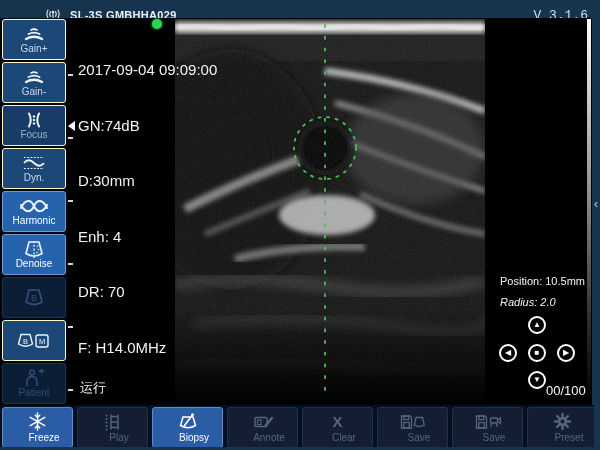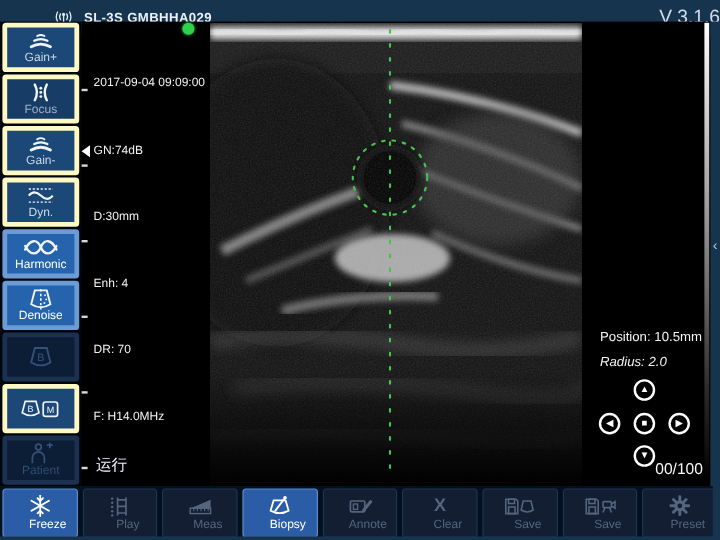--- a/index.html
+++ b/index.html
@@ -4,41 +4,41 @@
 <style>
   html,body{margin:0;padding:0;background:#000;}
   .screen{position:relative;width:600px;height:450px;background:#050b14;overflow:hidden;
           font-family:"Liberation Sans",sans-serif;-webkit-font-smoothing:antialiased;}
 
   
   .topbar{position:absolute;left:0;top:0;width:600px;height:30px;background:var(--chrome-navy);
           display:flex;align-items:center;color:#e9f0f8;}
   .topbar .antenna{margin-left:45px;display:flex;align-items:center;}
   .topbar .device{margin-left:9px;font-size:11px;font-weight:700;letter-spacing:.3px;}
-  .topbar .version{margin-left:auto;margin-right:0;font-size:16px;color:#cfdcec;}
+  .topbar .version{margin-left:auto;margin-right:12px;font-size:13px;color:#cfdcec;font-family:Liberation Mono, monospace;}
 
   
   .sidebar{position:absolute;left:0;top:18px;width:68px;height:387px;background:#01060d;
            display:flex;flex-direction:column;}
-  .sbtn{position:relative;height:41px;margin:1px 2px;border-radius:3px;border:4px solid #fef9c3;
+  .sbtn{position:relative;height:41px;margin:1px 2px;border-radius:3px;border:1px solid #fef9c3;
         background:var(--btn-blue);display:flex;flex-direction:column;align-items:center;
         justify-content:center;gap:1px;padding:0;cursor:pointer;color:#eef4fa;}
   .sbtn .lbl{font-size:10px;line-height:10px;color:#c9d8e9;}
   .sbtn.active{background:var(--btn-blue-bright);border-color:#6d9bd3;}
   .sbtn.active .lbl{color:#fff;}
   .sbtn.deep{background:#173c66;}
   .sbtn.deep .lbl{color:#9db1c9;}
   .sbtn.disabled{background:var(--btn-disabled);border-color:#1c3150;color:#34517b;}
   .sbtn.disabled .lbl{color:#2f4c74;}
   .sbtn .icon{display:flex;align-items:center;justify-content:center;height:18px;}
 
   
   .viewport{position:absolute;left:68px;top:18px;width:524px;height:387px;background:#000;}
   .usimg{position:absolute;left:107px;top:1px;width:310px;height:383px;display:block;}
-  .params{position:absolute;left:10px;top:6px;color:#f2f2f2;font-size:10px;line-height:18.5px;white-space:pre;}
+  .params{position:absolute;left:10px;top:6px;color:#f2f2f2;font-size:15px;line-height:18.5px;white-space:pre;}
   .rec-dot{position:absolute;left:84px;top:1px;width:10px;height:10px;border-radius:50%;
            background:var(--rec-green);box-shadow:0 0 3px var(--rec-green);}
   .run-status{position:absolute;left:12px;top:361px;color:#eef2f6;font-size:13px;}
   .ruler-tick{position:absolute;left:0;width:5px;height:2px;background:#d8d8d8;}
   .focus-arrow{position:absolute;left:0;top:103px;width:0;height:0;
                border-top:5px solid transparent;border-bottom:5px solid transparent;border-right:7px solid #fff;}
   .pos-label{position:absolute;left:432px;top:257px;color:#f4f4f4;font-size:11px;}
   .rad-label{position:absolute;left:432px;top:278px;color:#f4f4f4;font-size:11px;font-style:italic;}
   .dpad-btn{position:absolute;width:18px;height:18px;border:2px solid #fff;border-radius:50%;
             background:rgba(0,0,0,.35);color:#fff;display:flex;align-items:center;justify-content:center;
@@ -96,46 +96,46 @@
             <g fill="none" stroke="currentColor" stroke-linecap="round">
           <path d="M10,3 Q13,1.2 16,3" stroke-width="1.6"></path>
           <path d="M7.5,7 Q13,4.2 18.5,7" stroke-width="1.9"></path>
           <path d="M5,12 Q13,7.5 21,12" stroke-width="2.4"></path>
         </g>
           </svg>
       </span>
       <span class="lbl">Gain+</span>
     </button>
 
+    <button class="sbtn">
+      <span class="icon">
+        <svg width="26" height="15" viewBox="0 0 26 15">
+            <g fill="none" stroke="currentColor" stroke-linecap="round">
+          <path d="M10,3 Q13,1.2 16,3" stroke-width="1.6"></path>
+          <path d="M7.5,7 Q13,4.2 18.5,7" stroke-width="1.9"></path>
+          <path d="M5,12 Q13,7.5 21,12" stroke-width="2.4"></path>
+        </g>
+          </svg>
+      </span>
+      <span class="lbl">Gain-</span>
+    </button>
+
     <button class="sbtn deep">
       <span class="icon">
         <svg width="24" height="16" viewBox="0 0 24 16">
           <g fill="none" stroke="currentColor" stroke-width="2" stroke-linecap="round">
             <path d="M7,1.5 Q10.5,8 7,14.5"></path>
               <path d="M17,1.5 Q13.5,8 17,14.5"></path>
           </g>
           <circle cx="12" cy="4.5" r="1.2" fill="currentColor"></circle>
           <circle cx="12" cy="8" r="1.2" fill="currentColor"></circle>
           <circle cx="12" cy="11.5" r="1.2" fill="currentColor"></circle>
         </svg>
       </span>
       <span class="lbl">Focus</span>
-    </button>
-
-    <button class="sbtn">
-      <span class="icon">
-        <svg width="26" height="15" viewBox="0 0 26 15">
-            <g fill="none" stroke="currentColor" stroke-linecap="round">
-          <path d="M10,3 Q13,1.2 16,3" stroke-width="1.6"></path>
-          <path d="M7.5,7 Q13,4.2 18.5,7" stroke-width="1.9"></path>
-          <path d="M5,12 Q13,7.5 21,12" stroke-width="2.4"></path>
-        </g>
-          </svg>
-      </span>
-      <span class="lbl">Gain-</span>
     </button>
 
     <button class="sbtn">
       <span class="icon">
         <svg width="24" height="16" viewBox="0 0 24 16">
           <g fill="none" stroke="currentColor">
             <path d="M2,2.5 H22" stroke-width="1.1" stroke-dasharray="1.8,1.5"></path>
             <path d="M2,8 Q6.5,2.5 12,8 T22,8" stroke-width="1.8"></path>
             <path d="M2,13.5 H22" stroke-width="1.1" stroke-dasharray="1.8,1.5"></path>
           </g>
@@ -326,36 +326,20 @@
               <circle cx="4.5" cy="6" r="1"></circle>
               <circle cx="4.5" cy="9.5" r="1"></circle>
           <circle cx="4.5" cy="13" r="1"></circle>
               <circle cx="4.5" cy="16.5" r="1"></circle>
         </g>
           </svg>
       </span>
       <span class="lbl">Play</span>
     </button>
 
-    <button class="bbtn">
-      <span class="icon">
-        <svg width="24" height="18" viewBox="0 0 24 18">
-          <polygon points="4,10.5 20.5,3.5 20.5,10.5" fill="currentColor"></polygon>
-          <rect x="3.5" y="10.5" width="17" height="4.5" fill="none" stroke="currentColor" stroke-width="1.2"></rect>
-          <g stroke="currentColor" stroke-width="1">
-            <line x1="6.5" y1="10.5" x2="6.5" y2="13"></line>
-              <line x1="9.5" y1="10.5" x2="9.5" y2="13"></line>
-            <line x1="12.5" y1="10.5" x2="12.5" y2="13"></line>
-              <line x1="15.5" y1="10.5" x2="15.5" y2="13"></line>
-            <line x1="18.5" y1="10.5" x2="18.5" y2="13"></line>
-          </g>
-          </svg>
-      </span>
-      <span class="lbl">Meas</span>
-    </button>
 
     <button class="bbtn active">
       <span class="icon">
         <svg width="24" height="19" viewBox="0 0 24 19">
           <path d="M7,5 H17 L19.5,13.5 Q12,17.8 4.5,13.5 Z" fill="none" stroke="currentColor" stroke-width="1.5"></path>
           <line x1="8.5" y1="13.5" x2="15.8" y2="3.8" stroke="currentColor" stroke-width="1.6" stroke-linecap="round"></line>
           <circle cx="16.5" cy="2.8" r="1.5" fill="currentColor"></circle>
         </svg>
       </span>
       <span class="lbl">Biopsy</span>

